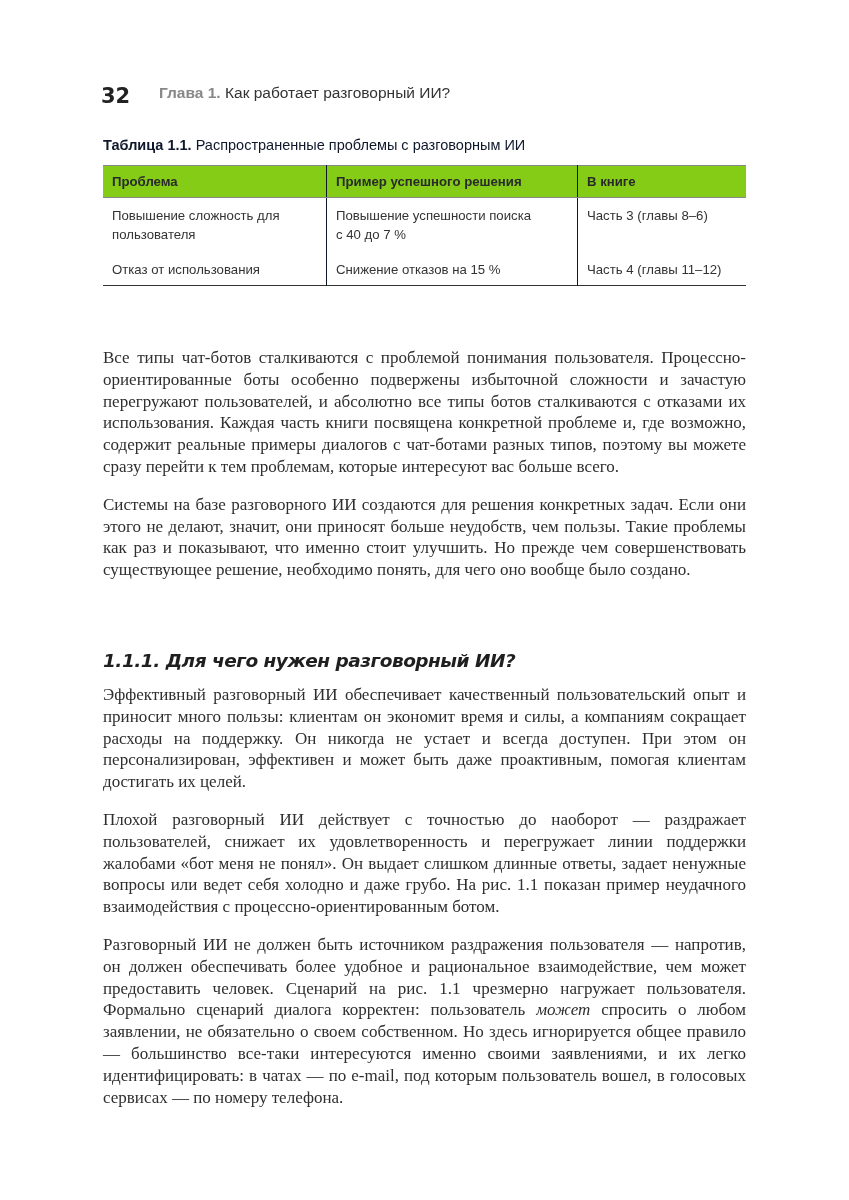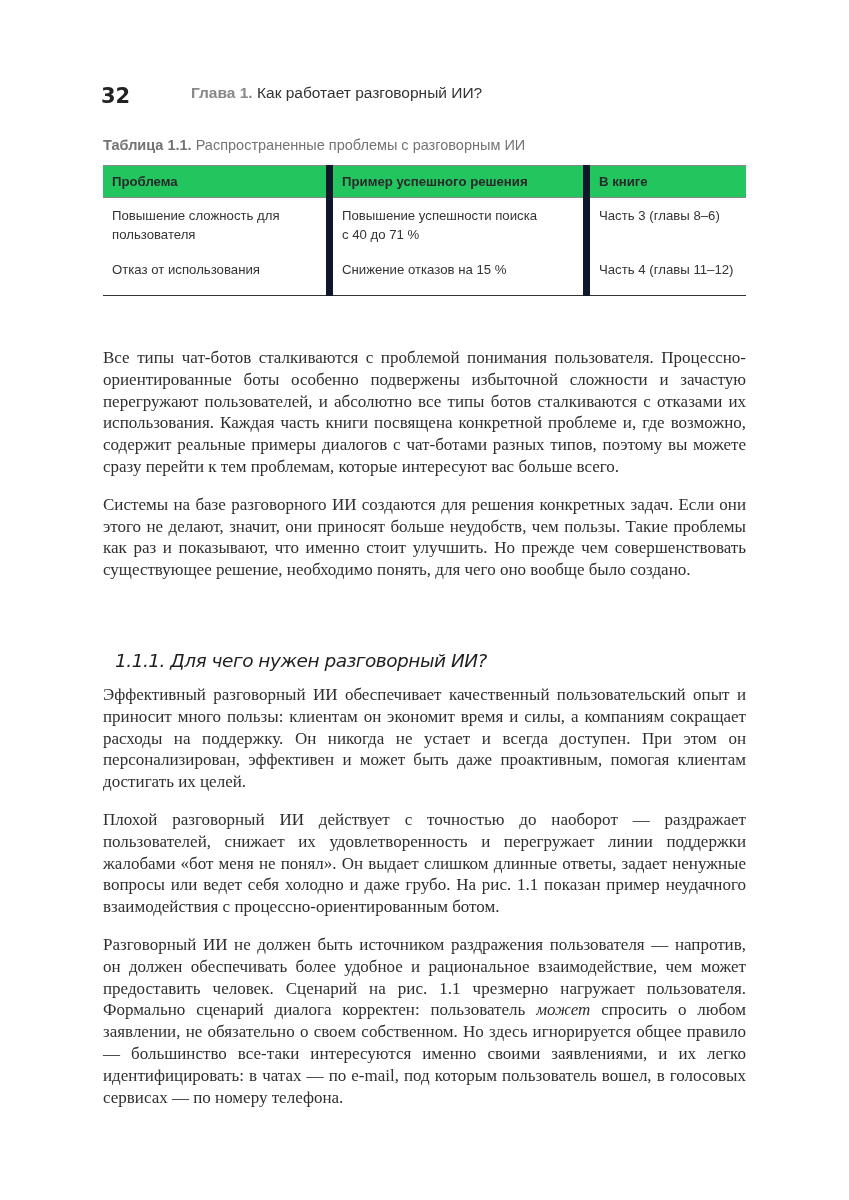--- a/index.html
+++ b/index.html
@@ -11,50 +11,50 @@
     position: absolute; left: 101px; top: 84px; height: 28px;
     display: flex; align-items: flex-start;
   }
   .page-num {
     font-family: "DejaVu Sans", sans-serif; font-weight: bold; font-size: 21px;
     color: #222; width: 58px;
   }
   .chapter {
     font-family: "Liberation Sans", sans-serif; font-size: 15.5px; color: #333;
   }
-  .chapter .lbl { font-weight: bold; color: #888; margin-left: 32px; }
+  .chapter .lbl { font-weight: bold; color: #888; }
   .caption {
     position: absolute; left: 103px; top: 137px;
-    font-family: "Liberation Sans", sans-serif; font-size: 14.5px; color: #737373;
+    font-family: "Liberation Sans", sans-serif; font-size: 14.5px; color: #0f172a;
   }
   .caption .lbl { font-weight: bold; }
   table.t {
     position: absolute; left: 103px; top: 165px; width: 643px;
     border-collapse: collapse;
     font-family: "Liberation Sans", sans-serif; font-size: 13.2px; color: #333;
     border-top: 1.5px solid #888; border-bottom: 1.5px solid #333;
   }
   table.t th {
-    background: #22c55e; text-align: left; font-weight: bold; color: #2a2a2a;
+    background: #84cc16; text-align: left; font-weight: bold; color: #2a2a2a;
     height: 31px; padding: 0 9px; border-bottom: 1px solid #888;
   }
   table.t td { padding: 8px 9px 8px 9px; vertical-align: top; line-height: 19px; }
-  table.t tr:last-child td { padding-bottom: 16px; }
-  table.t th + th, table.t td + td { border-left: 7px solid #0f172a; }
+  table.t tr:last-child td { padding-bottom: 6px; }
+  table.t th + th, table.t td + td { border-left: 1px solid #0f172a; }
   .col1 { width: 205px; } .col2 { width: 232px; }
   .body {
     position: absolute; left: 103px; width: 643px;
     font-family: "Liberation Serif", serif; font-size: 17px; line-height: 21.8px;
     color: #2e2e2e; text-align: justify;
   }
   .body p { margin: 0; }
   .body p + p { margin-top: 16px; }
   .h2 {
-    position: absolute; left: 115px; top: 650px;
-    font-family: "DejaVu Sans", sans-serif; font-weight: normal; font-style: italic;
+    position: absolute; left: 103px; top: 650px;
+    font-family: "DejaVu Sans", sans-serif; font-weight: bold; font-style: italic;
     font-size: 18.5px; color: #1f1f1f; letter-spacing: -0.5px;
   }
   em { font-style: italic; }
 </style>
 </head>
 <body>
 
 <div class="running-head">
   <span class="page-num">32</span>
   <span class="chapter"><span class="lbl">Глава 1.</span><span> Как работает разговорный ИИ?</span></span>
@@ -68,21 +68,21 @@
   <thead>
     <tr>
       <th class="col1">Проблема</th>
       <th class="col2">Пример успешного решения</th>
       <th>В книге</th>
     </tr>
   </thead>
   <tbody>
     <tr>
       <td><span style="display:inline-block;width:185px">Повышение сложность для пользователя</span></td>
-      <td><span style="display:inline-block;width:200px">Повышение успешности поиска с 40 до 71 %</span></td>
+      <td><span style="display:inline-block;width:200px">Повышение успешности поиска с 40 до 7 %</span></td>
       <td>Часть 3 (главы 8–6)</td>
     </tr>
     <tr>
       <td>Отказ от использования</td>
       <td>Снижение отказов на 15 %</td>
       <td>Часть 4 (главы 11–12)</td>
     </tr>
   </tbody>
 </table>
 

